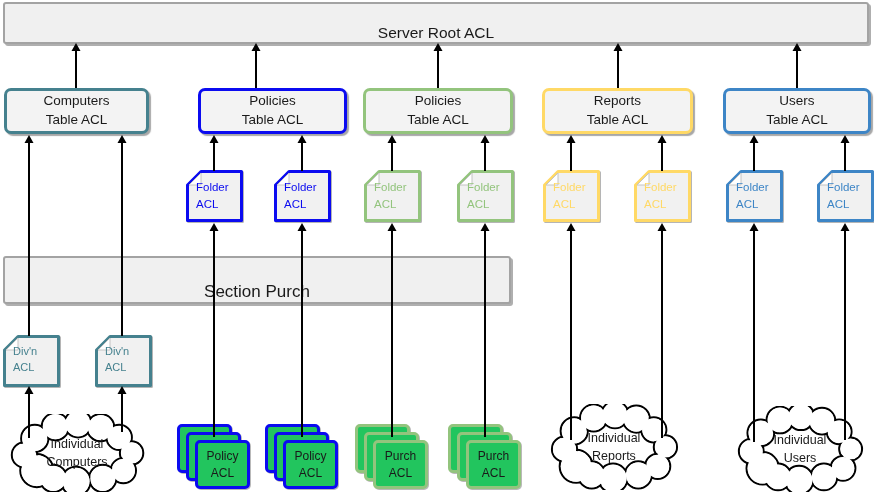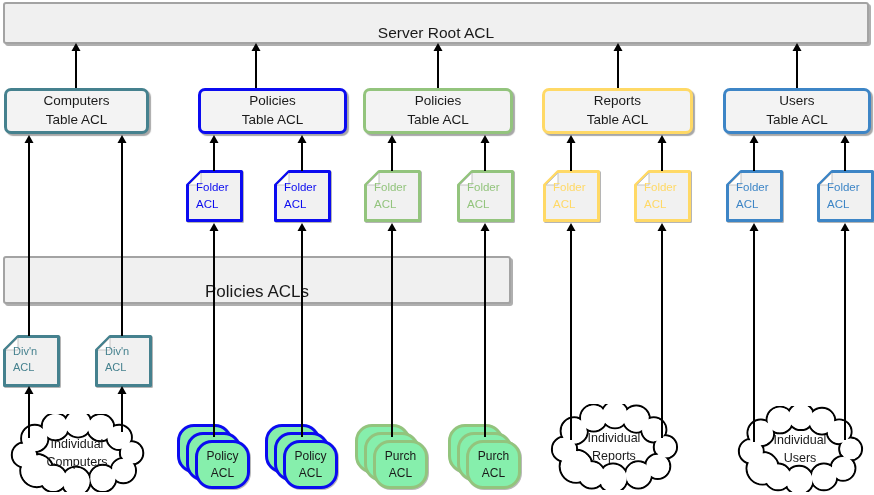--- a/index.html
+++ b/index.html
@@ -10,21 +10,21 @@
   .tbox{position:absolute;background:#f3f3f3;border:3px solid;border-radius:7px;
         box-shadow:2px 2px 1px rgba(60,60,60,.45);display:flex;align-items:center;justify-content:center;
         text-align:center;font-size:13.5px;line-height:1.4;}
   .tbox span,.doc span,.card span,.cloud-label span{display:block;}
   .title-text{font-size:15.5px;}
   .section-text{font-size:17px;}
   .doc{position:absolute;width:57px;height:52px;text-decoration:underline;}
   .doc .doc-label{position:absolute;left:10px;top:9px;font-size:11.5px;line-height:1.45;text-align:left;}
   .doc svg{position:absolute;left:0;top:0;filter:drop-shadow(1.5px 1.5px 0 rgba(90,90,90,.45));}
   .stack{position:absolute;width:74px;height:66px;}
-  .card{position:absolute;width:49px;height:43px;background:#86efac;border:3px solid;border-radius:17px;
+  .card{position:absolute;width:49px;height:43px;background:#22c55e;border:3px solid;border-radius:5px;
         box-shadow:1px 1px 0 rgba(80,80,80,.4);}
   .card.front{display:flex;align-items:center;justify-content:center;text-align:center;
         font-size:12px;line-height:1.35;}
   .cloud-wrap{position:absolute;}
   .cloud-wrap svg{position:absolute;left:0;top:0;}
   .cloud-label{position:absolute;left:0;top:0;width:100%;height:100%;display:flex;align-items:center;
         justify-content:center;text-align:center;font-size:12.5px;line-height:1.45;}
   #lines{position:absolute;left:0;top:0;z-index:5;pointer-events:none;}
 </style>
 </head>
@@ -143,21 +143,21 @@
     <svg width="57" height="52">
         <use href="#doc-shape"></use>
       </svg>
     <div class="doc-label">
       <span>Folder</span>
         <span>ACL</span>
     </div>
   </div>
 
   <div class="gbox" style="left:3px;top:256px;width:504px;height:44px;">
-    <span class="section-text">Policies ACLs</span>
+    <span class="section-text">Section Purch</span>
   </div>
 
   <div class="doc" style="left:3px;top:335px;color:#45818e;">
     <svg width="57" height="52">
         <use href="#doc-shape"></use>
       </svg>
     <div class="doc-label" style="font-size:11px;">
       <span>Div'n</span>
         <span>ACL</span>
     </div>

